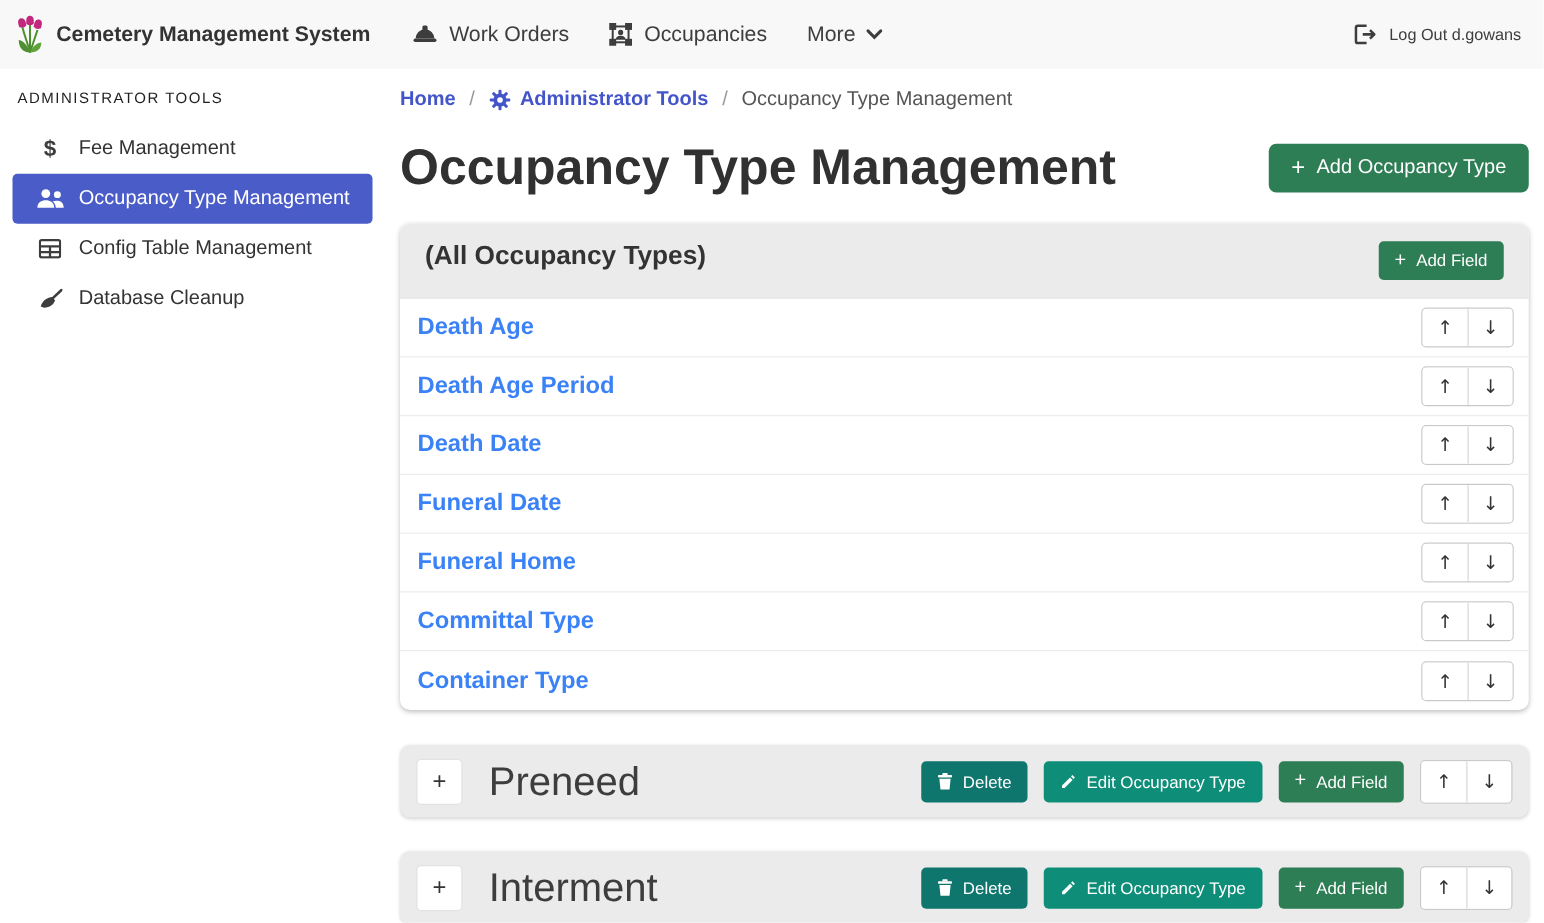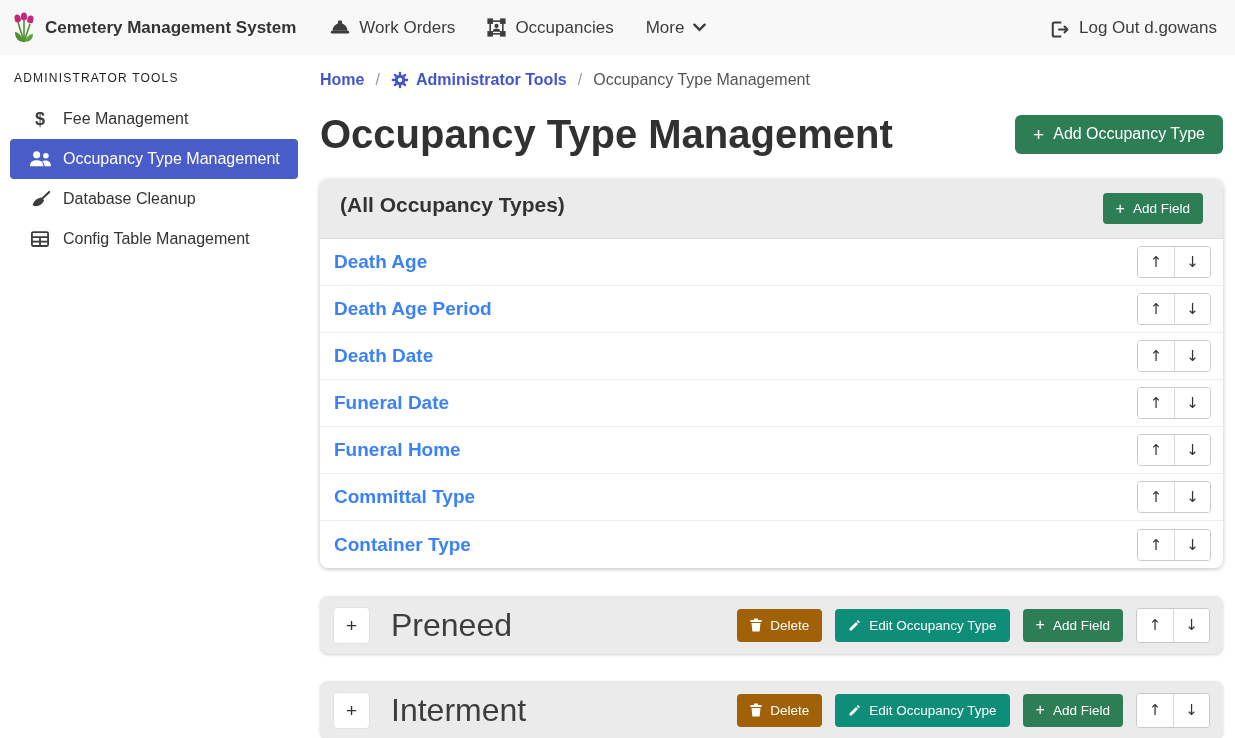--- a/index.html
+++ b/index.html
@@ -5,21 +5,21 @@
   html,body{margin:0;padding:0;width:1235px;height:738px;overflow:hidden;background:#fff;
     font-family:"Liberation Sans","DejaVu Sans",sans-serif;color:#3d3d3d;}
   *{box-sizing:border-box;}
 
   
   .navbar{height:55px;background:#f8f8f8;display:flex;align-items:center;padding:0 18px 0 12px;}
   .brand{display:flex;align-items:center;gap:9px;margin-right:34px;cursor:pointer;}
   .brand-title{font-size:17px;font-weight:bold;color:#333;}
   .nav-item{display:flex;align-items:center;gap:9px;font-size:17px;color:#3d3d3d;margin-right:32px;cursor:pointer;}
   .nav-spacer{flex:1;}
-  .nav-logout{display:flex;align-items:flex-end;gap:9px;font-size:17px;color:#3d3d3d;cursor:pointer;}
+  .nav-logout{display:flex;align-items:center;gap:9px;font-size:13px;color:#3d3d3d;cursor:pointer;}
 
   
   .layout{display:flex;height:683px;}
   .sidebar{width:308px;flex:0 0 308px;padding-top:6px;}
   .sidebar-heading{font-size:12px;letter-spacing:1.2px;color:#1f1f1f;padding:10px 14px 14px 14px;}
   .side-item{height:40px;display:flex;align-items:center;margin:0 10px;border-radius:4px;
     padding-left:16px;font-size:16px;color:#333;cursor:pointer;}
   .side-item .ico{width:28px;display:flex;justify-content:center;margin-right:9px;color:#3d3d3d;}
   .side-item.active{background:#4a5cc7;color:#fff;}
   .side-item.active .ico{color:#fff;}
@@ -37,21 +37,21 @@
   .page-header{display:flex;align-items:center;justify-content:space-between;margin-bottom:20px;}
   .page-title{font-size:40px;font-weight:600;color:#313131;margin:0;line-height:1.25;}
 
   .btn{display:inline-flex;align-items:center;border:none;border-radius:4px;color:#fff;cursor:pointer;
     font-family:inherit;white-space:nowrap;}
   .btn .plus{font-size:19px;font-weight:400;line-height:1;margin-right:9px;}
   .btn-add-type{background:#2d7d55;font-size:16px;padding:10px 18px;border-radius:6px;}
   .btn-sm{font-size:13.5px;height:33px;padding:0 13px;}
   .btn-green{background:#2d7d55;}
   .btn-teal{background:#0e8e78;}
-  .btn-red{background:#a16207;}
+  .btn-red{background:#0f766e;}
   .btn-sm .bicon{margin-right:8px;display:flex;}
 
   
   .card{background:#fff;border-radius:8px;box-shadow:0 1px 4px rgba(0,0,0,.25);margin-bottom:28px;}
   .card-header{background:#ebebeb;border-radius:8px 8px 0 0;display:flex;align-items:flex-start;
     justify-content:space-between;padding:14px 20px;border-bottom:1px solid #dedede;}
   .card-title{font-size:21px;font-weight:600;color:#333;}
   .field-row{height:47px;display:flex;align-items:center;justify-content:space-between;
     padding:0 12px 0 14px;border-bottom:1px solid #ededed;}
   .field-row:last-child{border-bottom:none;}
@@ -167,38 +167,38 @@
           <circle cx="21" cy="5.6" r="3.3"></circle>
           <path d="M20 11.4 c4 0 7 1.8 7 6.6 h-7.5 c-.2-2.8-1.3-4.6-3-5.8 1-.5 2.2-.8 3.5-.8z"></path>
         </svg>
       </span>
       <span>Occupancy Type Management</span>
     </div>
 
 
     <div class="side-item">
       <span class="ico">
-        <svg width="19" height="17" viewBox="0 0 24 21">
-          <path d="M23 1 L14 9.5" stroke="#3d3d3d" stroke-width="2.6" stroke-linecap="round"></path>
-          <path d="M13 8 l3.5 3.5 c-1.2 4.2-5.5 7.5-11 7.5 l-3.5-1.2 c1.2-5.2 5-8.6 11-9.8z" fill="#3d3d3d"></path>
-        </svg>
-      </span>
-      <span>Database Cleanup</span>
-    </div>
-
-    <div class="side-item">
-      <span class="ico">
         <svg width="18" height="16" viewBox="0 0 24 21">
           <rect x="1.2" y="1.2" width="21.6" height="18.6" rx="2" fill="none" stroke="#3d3d3d" stroke-width="2.4"></rect>
           <line x1="1" y1="8" x2="23" y2="8" stroke="#3d3d3d" stroke-width="2.4"></line>
           <line x1="1" y1="14" x2="23" y2="14" stroke="#3d3d3d" stroke-width="2.4"></line>
           <line x1="12" y1="8" x2="12" y2="20" stroke="#3d3d3d" stroke-width="2.4"></line>
         </svg>
       </span>
       <span>Config Table Management</span>
+    </div>
+
+    <div class="side-item">
+      <span class="ico">
+        <svg width="19" height="17" viewBox="0 0 24 21">
+          <path d="M23 1 L14 9.5" stroke="#3d3d3d" stroke-width="2.6" stroke-linecap="round"></path>
+          <path d="M13 8 l3.5 3.5 c-1.2 4.2-5.5 7.5-11 7.5 l-3.5-1.2 c1.2-5.2 5-8.6 11-9.8z" fill="#3d3d3d"></path>
+        </svg>
+      </span>
+      <span>Database Cleanup</span>
     </div>
   </div>
 
   <div class="main">
 
     <div class="breadcrumb">
       <a class="crumb-link">Home</a>
       <span class="crumb-sep">/</span>
       <a class="crumb-link">
         <span>

